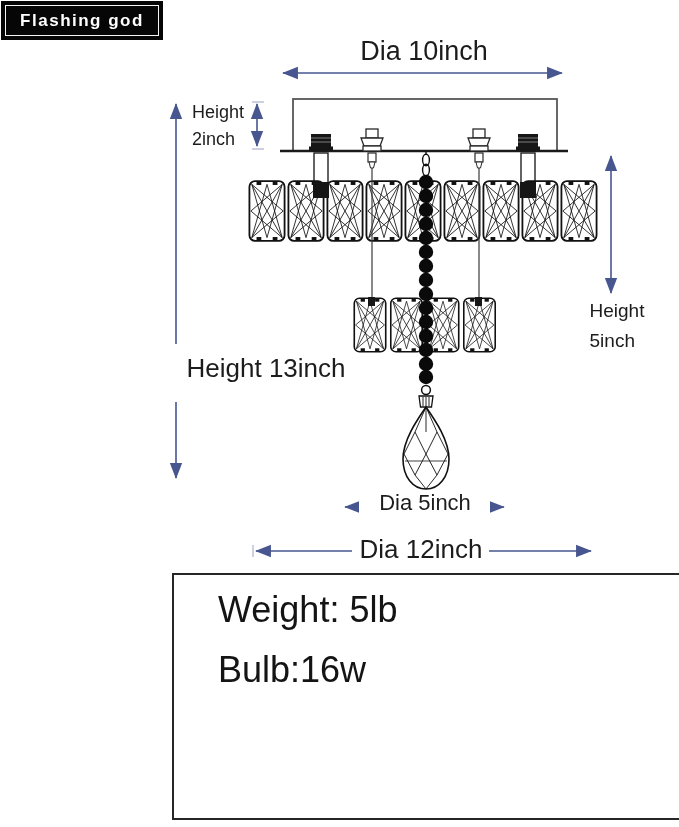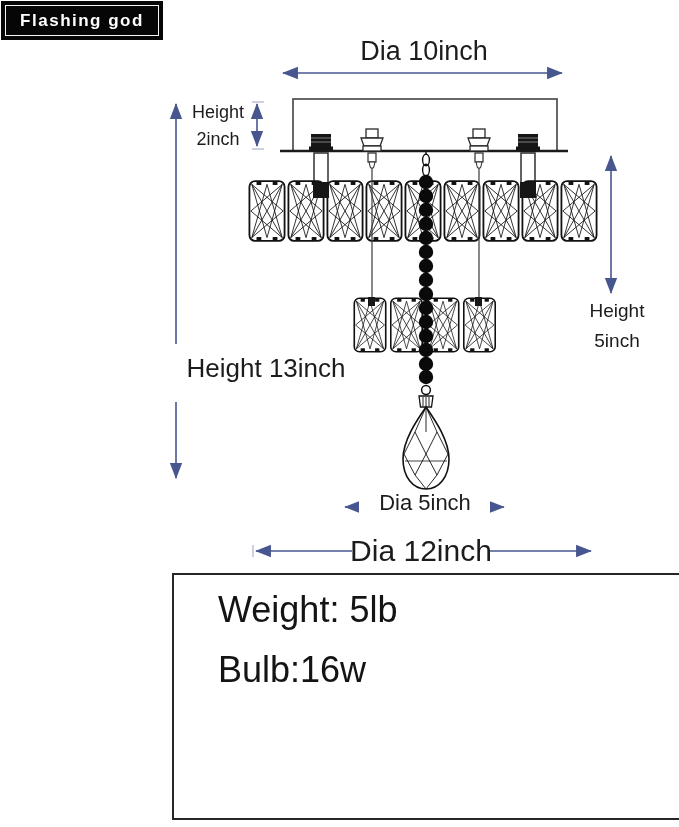--- a/index.html
+++ b/index.html
@@ -19,28 +19,28 @@
     border:1.6px solid #f5f5f5;display:flex;align-items:center;justify-content:center;
   }
   .logo-text{
     color:#ffffff;font-weight:bold;font-size:17px;letter-spacing:1.5px;white-space:nowrap;
   }
   
   .diagram-svg{position:absolute;left:0;top:0;}
   
   .dim{
     position:absolute;transform:translateX(-50%);white-space:nowrap;
-    text-align:center;color:#1c1c1c;
+    color:#1c1c1c;
   }
   .dim-dia10{left:424px;top:36px;font-size:27px;}
   .dim-h2{left:218px;top:99px;font-size:18px;line-height:27px;}
   .dim-h13{left:222px;top:353px;font-size:26px;margin-left:44px;}
   .dim-h5{left:617px;top:296px;font-size:19px;line-height:30px;}
   .dim-dia5{left:425px;top:490px;font-size:22px;}
-  .dim-dia12{left:421px;top:534px;font-size:30px;}
+  .dim-dia12{left:421px;top:534px;font-size:26px;}
   
   .spec-box{
     position:absolute;left:172px;top:573px;width:552px;height:247px;
     border:2px solid #262626;box-sizing:border-box;background:#ffffff;
     padding:5px 0 0 44px;
   }
   .spec-line{
     font-size:36px;line-height:60px;color:#141414;white-space:nowrap;
   }
 </style>

